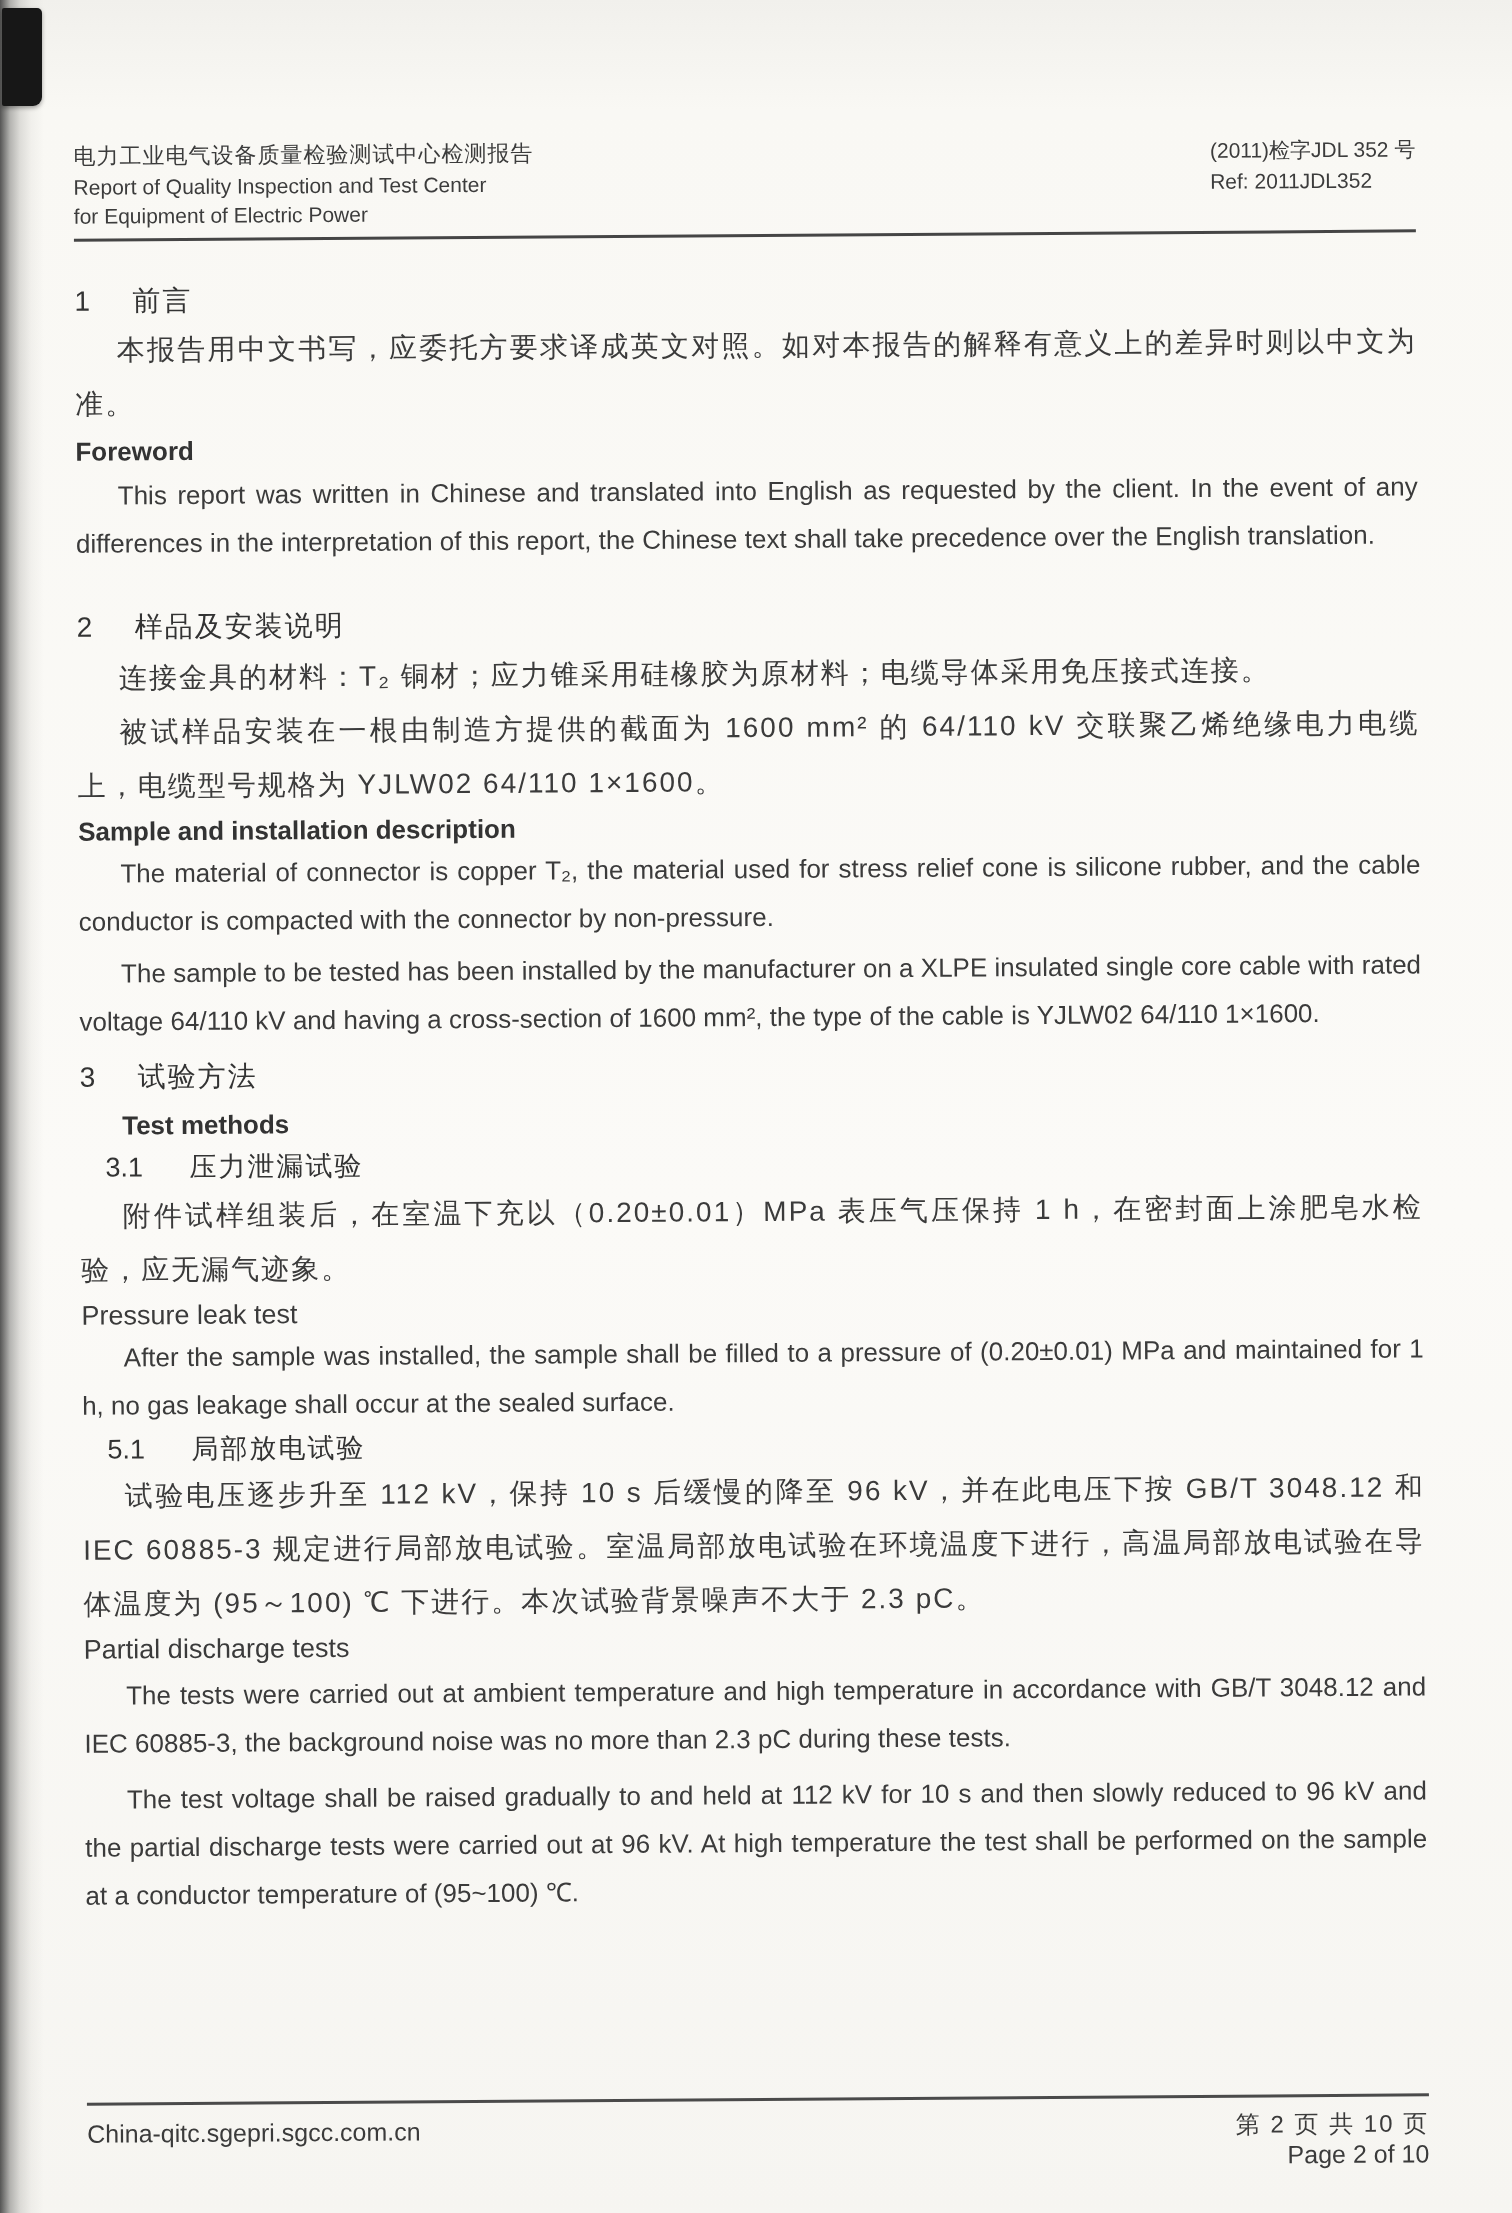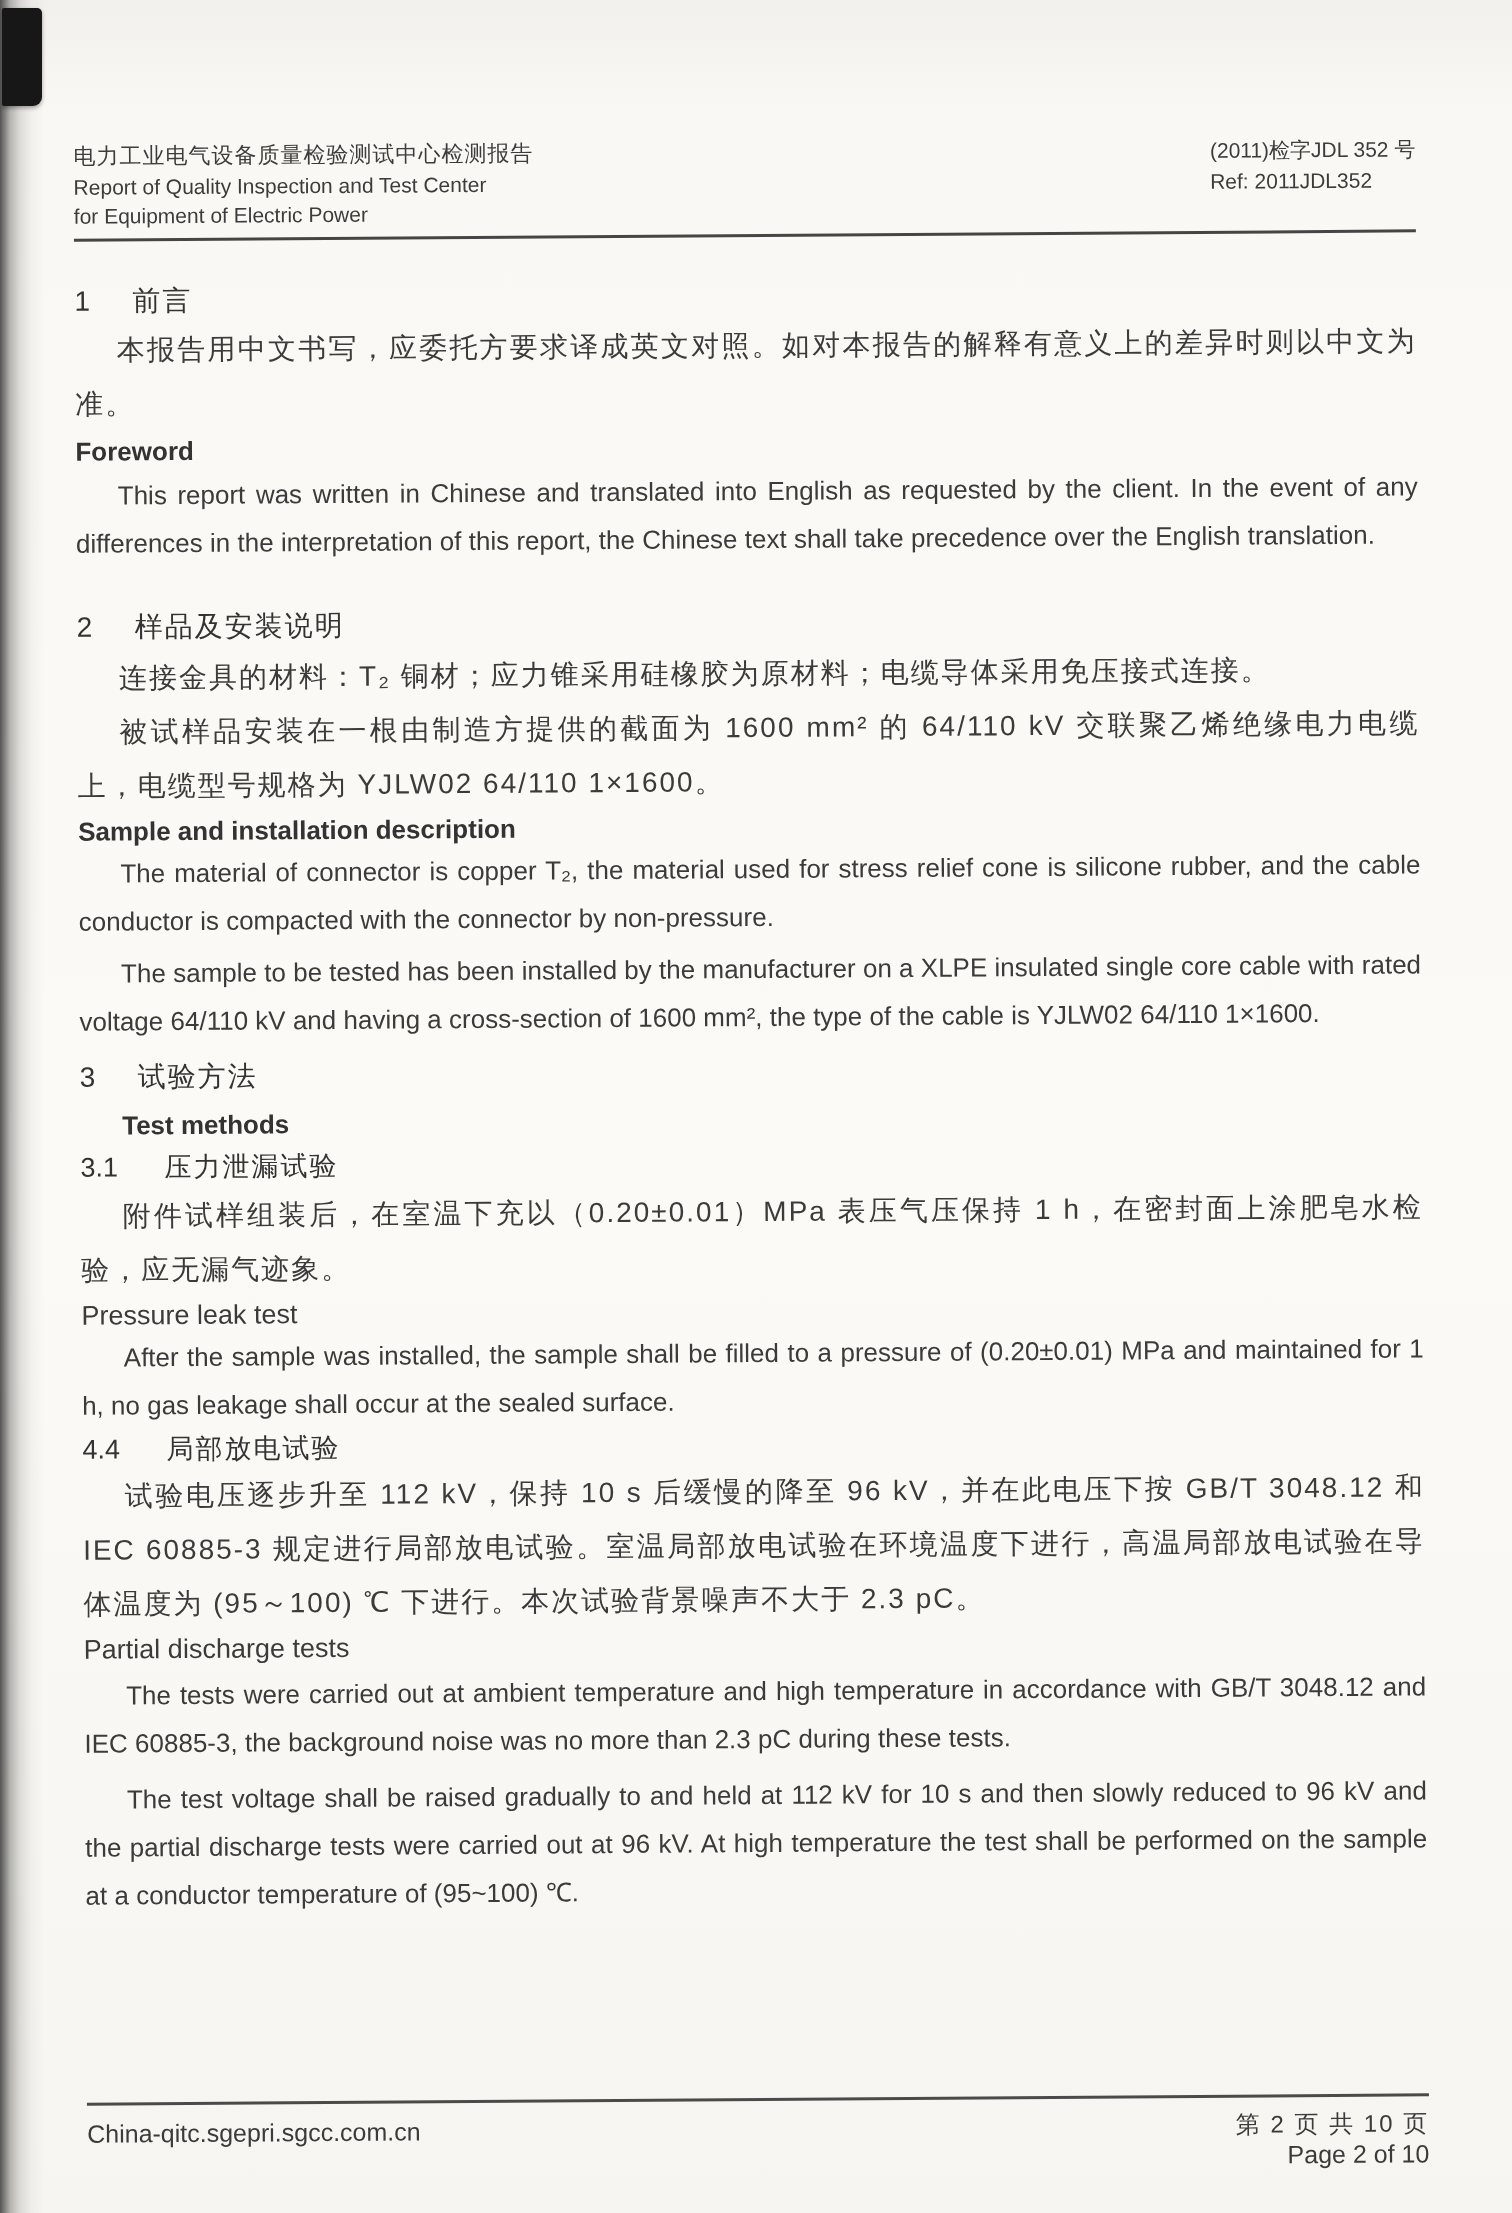--- a/index.html
+++ b/index.html
@@ -40,21 +40,21 @@
   .header{display:flex;justify-content:space-between;align-items:flex-start;margin-top:136px;}
   .h-zh{font-size:22px;line-height:32px;letter-spacing:1px;color:#3c3c3c;}
   .h-en{font-size:21px;line-height:29px;color:#3c3c3c;}
   .header-right{font-size:21px;line-height:31px;padding-top:2px;color:#3c3c3c;}
   .rule{border-top:3px solid #454545;margin-top:8px;}
   .footer-rule{border-top:3px solid #4a4a4a;}
 
   .sec-h{font-size:28px;line-height:36px;color:#333;letter-spacing:2px;}
   .sec-h .sec-num{display:inline-block;width:58px;letter-spacing:0;}
   .sub-h{font-size:27px;line-height:36px;color:#333;letter-spacing:2px;}
-  .sub-h .sub-num{display:inline-block;width:84px;letter-spacing:0;}
+  .sub-h .sub-num{display:inline-block;width:84px;letter-spacing:0;margin-left:25px;}
 
   .zh{font-size:28px;line-height:54px;text-align:justify;letter-spacing:2px;color:#3b3b3b;}
   .zh.indent{text-indent:42px;}
   .en{font-size:26px;line-height:48px;text-align:justify;color:#3b3b3b;}
   .en.indent{text-indent:42px;}
   .lbl{font-size:26px;line-height:36px;font-weight:bold;color:#333;}
   .lbl.plain{font-weight:normal;font-size:27px;color:#3b3b3b;}
   .lbl.lbl-indent{padding-left:42px;}
 
   .mt42{margin-top:42px;} .mt14{margin-top:14px;} .mt12{margin-top:12px;}
@@ -113,21 +113,21 @@
       <div class="lbl lbl-indent mt12">Test methods</div>
 
       <div class="sub-h mt6">
         <span class="sub-num">3.1</span><span>压力泄漏试验</span>
       </div>
       <div class="zh indent mt4">附件试样组装后，在室温下充以（0.20±0.01）MPa 表压气压保持 1 h，在密封面上涂肥皂水检验，应无漏气迹象。</div>
       <div class="lbl plain">Pressure leak test</div>
       <div class="en indent">After the sample was installed, the sample shall be filled to a pressure of (0.20±0.01) MPa and maintained for 1 h, no gas leakage shall occur at the sealed surface.</div>
 
       <div class="sub-h mt2">
-        <span class="sub-num">4.4</span><span>局部放电试验</span>
+        <span class="sub-num">5.1</span><span>局部放电试验</span>
       </div>
       <div class="zh indent mt2">试验电压逐步升至 112 kV，保持 10 s 后缓慢的降至 96 kV，并在此电压下按 GB/T 3048.12 和 IEC 60885-3 规定进行局部放电试验。室温局部放电试验在环境温度下进行，高温局部放电试验在导体温度为 (95～100) ℃ 下进行。本次试验背景噪声不大于 2.3 pC。</div>
       <div class="lbl plain">Partial discharge tests</div>
       <div class="en indent mt4">The tests were carried out at ambient temperature and high temperature in accordance with GB/T 3048.12 and IEC 60885-3, the background noise was no more than 2.3 pC during these tests.</div>
       <div class="en indent mt8">The test voltage shall be raised gradually to and held at 112 kV for 10 s and then slowly reduced to 96 kV and the partial discharge tests were carried out at 96 kV. At high temperature the test shall be performed on the sample at a conductor temperature of (95~100) ℃.</div>
 
     </div>
 
     <div class="footer">
       <div class="rule footer-rule"></div>

